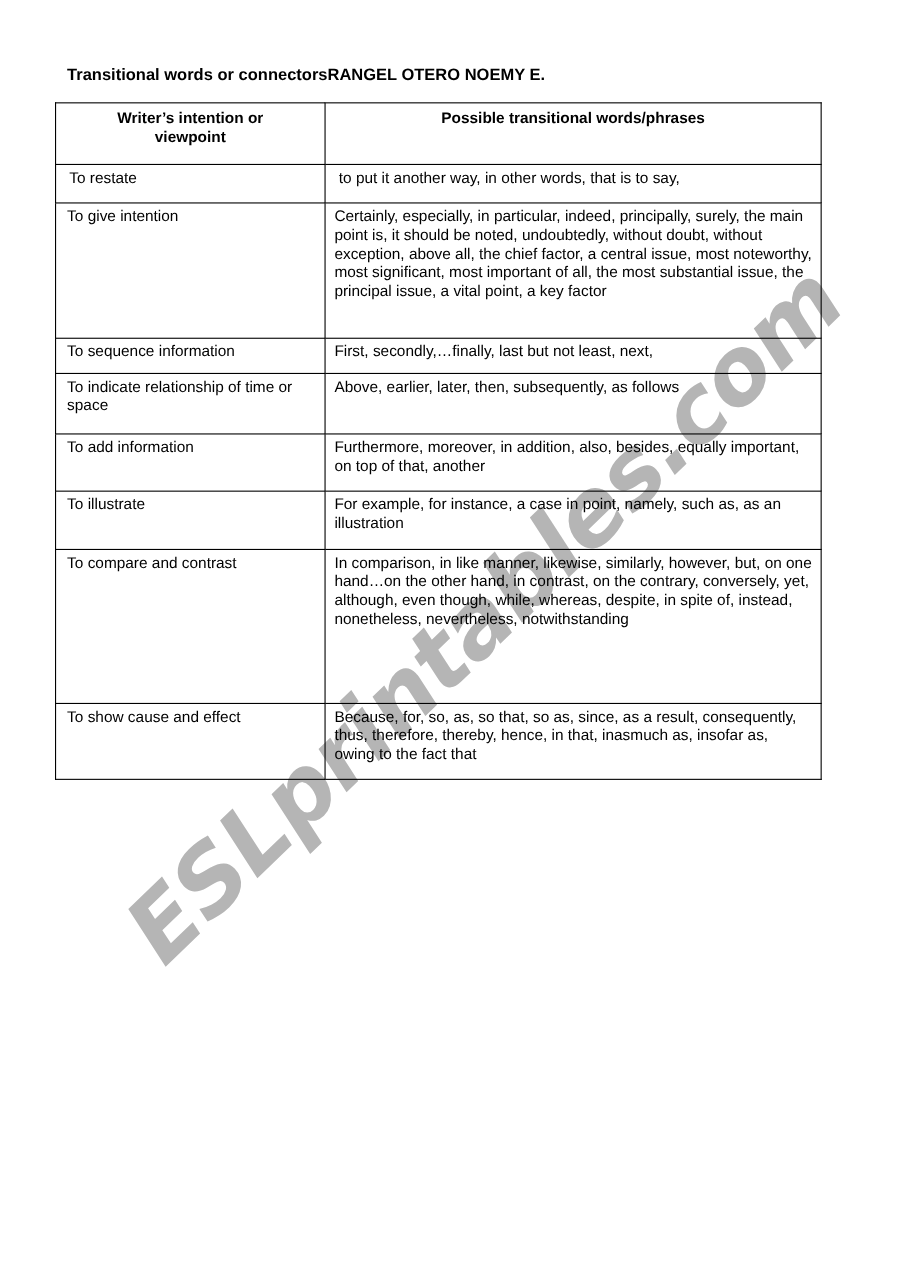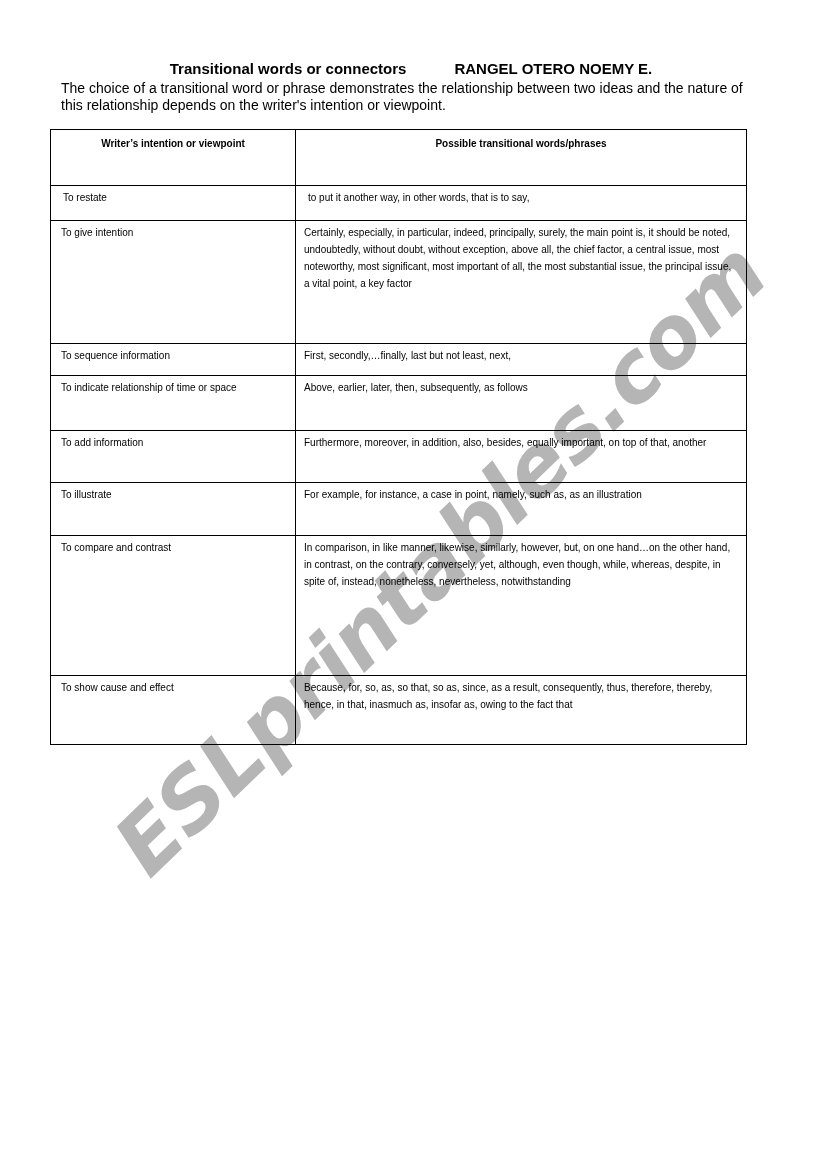--- a/index.html
+++ b/index.html
@@ -34,47 +34,46 @@
     z-index:0;
     pointer-events:none;
   }
   .content {
     position:relative;
     z-index:1;
     padding:60px 60px 0 61px;
   }
   .titlebar {
     display:flex;
-    justify-content:center;
+    justify-content:flex-start;
     align-items:flex-start;
     font-weight:bold;
     font-size:15px;
     line-height:18px;
     width:700px;
-    gap:48px;
   }
   .author { padding-right:0; }
   .intro {
     margin:2px 0 0 0;
     width:700px;
     font-size:14px;
     line-height:17px;
   }
   table.worksheet {
     border-collapse:collapse;
     table-layout:fixed;
     width:696px;
     margin-top:15px;
     margin-left:-11px;
   }
   table.worksheet th,
   table.worksheet td {
     border:1px solid var(--border-color);
     vertical-align:top;
-    font-size:10px;
+    font-size:14px;
     line-height:17px;
     box-sizing:border-box;
     background:transparent;
   }
   th.col-intent {
     width:245px;
     background:var(--header-fill);
     font-weight:bold;
     font-size:15px;
     text-align:center;
@@ -109,21 +108,20 @@
 
   <div class="watermark">ESLprintables.com</div>
 
   <div class="content">
 
     <div class="titlebar">
       <span>Transitional words or connectors</span>
       <span class="author">RANGEL OTERO NOEMY E.</span>
     </div>
 
-    <p class="intro">The choice of a transitional word or phrase demonstrates the relationship between two ideas and the nature of this relationship depends on the writer's intention or viewpoint.</p>
 
     <table class="worksheet">
       <thead>
         <tr>
           <th class="col-intent">Writer’s intention or viewpoint</th>
           <th class="col-phrases">Possible transitional words/phrases</th>
         </tr>
       </thead>
       <tbody>
         <tr class="rh-restate">

